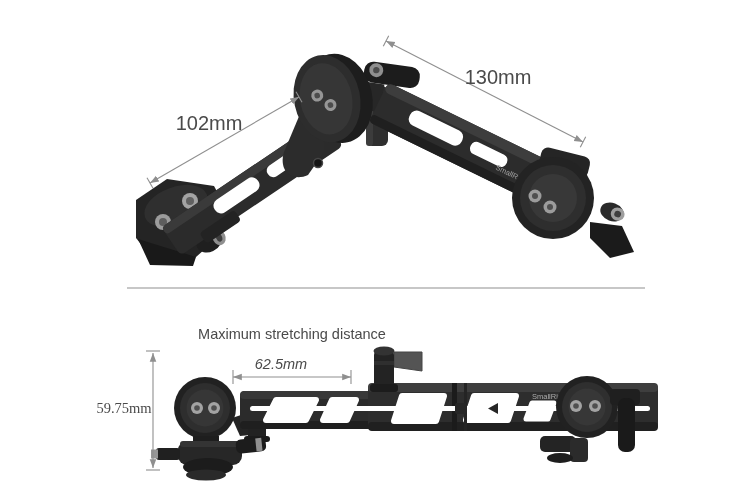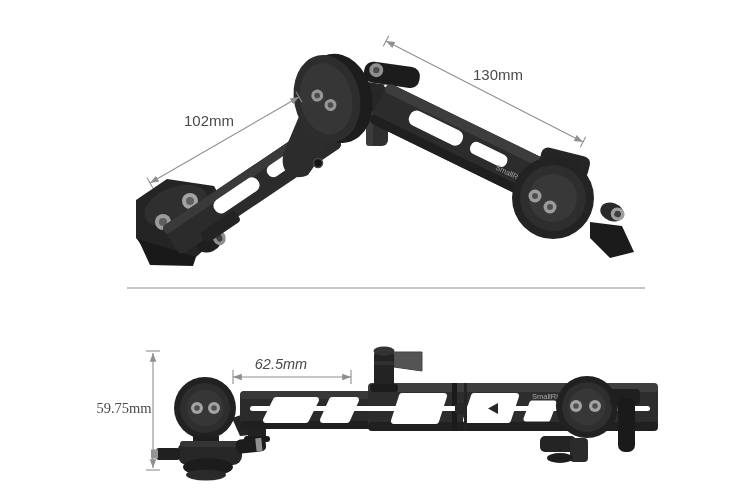--- a/index.html
+++ b/index.html
@@ -5,21 +5,21 @@
   html,body{margin:0;padding:0;background:#ffffff;}
   .canvas{
     position:relative;width:750px;height:500px;background:#ffffff;
     overflow:hidden;font-family:"Liberation Sans",sans-serif;
   }
   .art{position:absolute;left:0;top:0;}
   .dim-label{
     position:absolute;color:#4a4a4a;text-align:center;white-space:nowrap;
     font-family:"Liberation Sans",sans-serif;line-height:1.15;
   }
-  .fs15{font-size:15px;}
+  .fs15{font-size:20px;}
   .fs14{font-size:14.5px;}
 </style>
 </head>
 <body>
 
 <div class="canvas">
 
   <svg class="art" width="750" height="500" viewBox="0 0 750 500">
     <defs>
       <marker id="arr" viewBox="0 0 8 8" refX="8" refY="4" markerWidth="8" markerHeight="8" orient="auto-start-reverse">
@@ -215,18 +215,19 @@
         <line x1="146" y1="351" x2="160" y2="351"></line>
         <line x1="146" y1="470" x2="160" y2="470"></line>
       </g>
     </g>
   </svg>
 
   <div class="dim-label fs15" style="left:172px;top:112px;width:74px;">102mm</div>
 
   <div class="dim-label fs15" style="left:461px;top:66px;width:74px;">130mm</div>
 
+  <div class="dim-label fs14" style="left:190px;top:326px;width:204px;">Maximum stretching distance</div>
 
   <div class="dim-label fs14" style="left:244px;top:356px;width:74px;font-style:italic;">62.5mm</div>
 
   <div class="dim-label fs14" style="left:88px;top:400px;width:72px;font-family:Liberation Serif, serif;">59.75mm</div>
 
 </div>
 
 </body></html>

